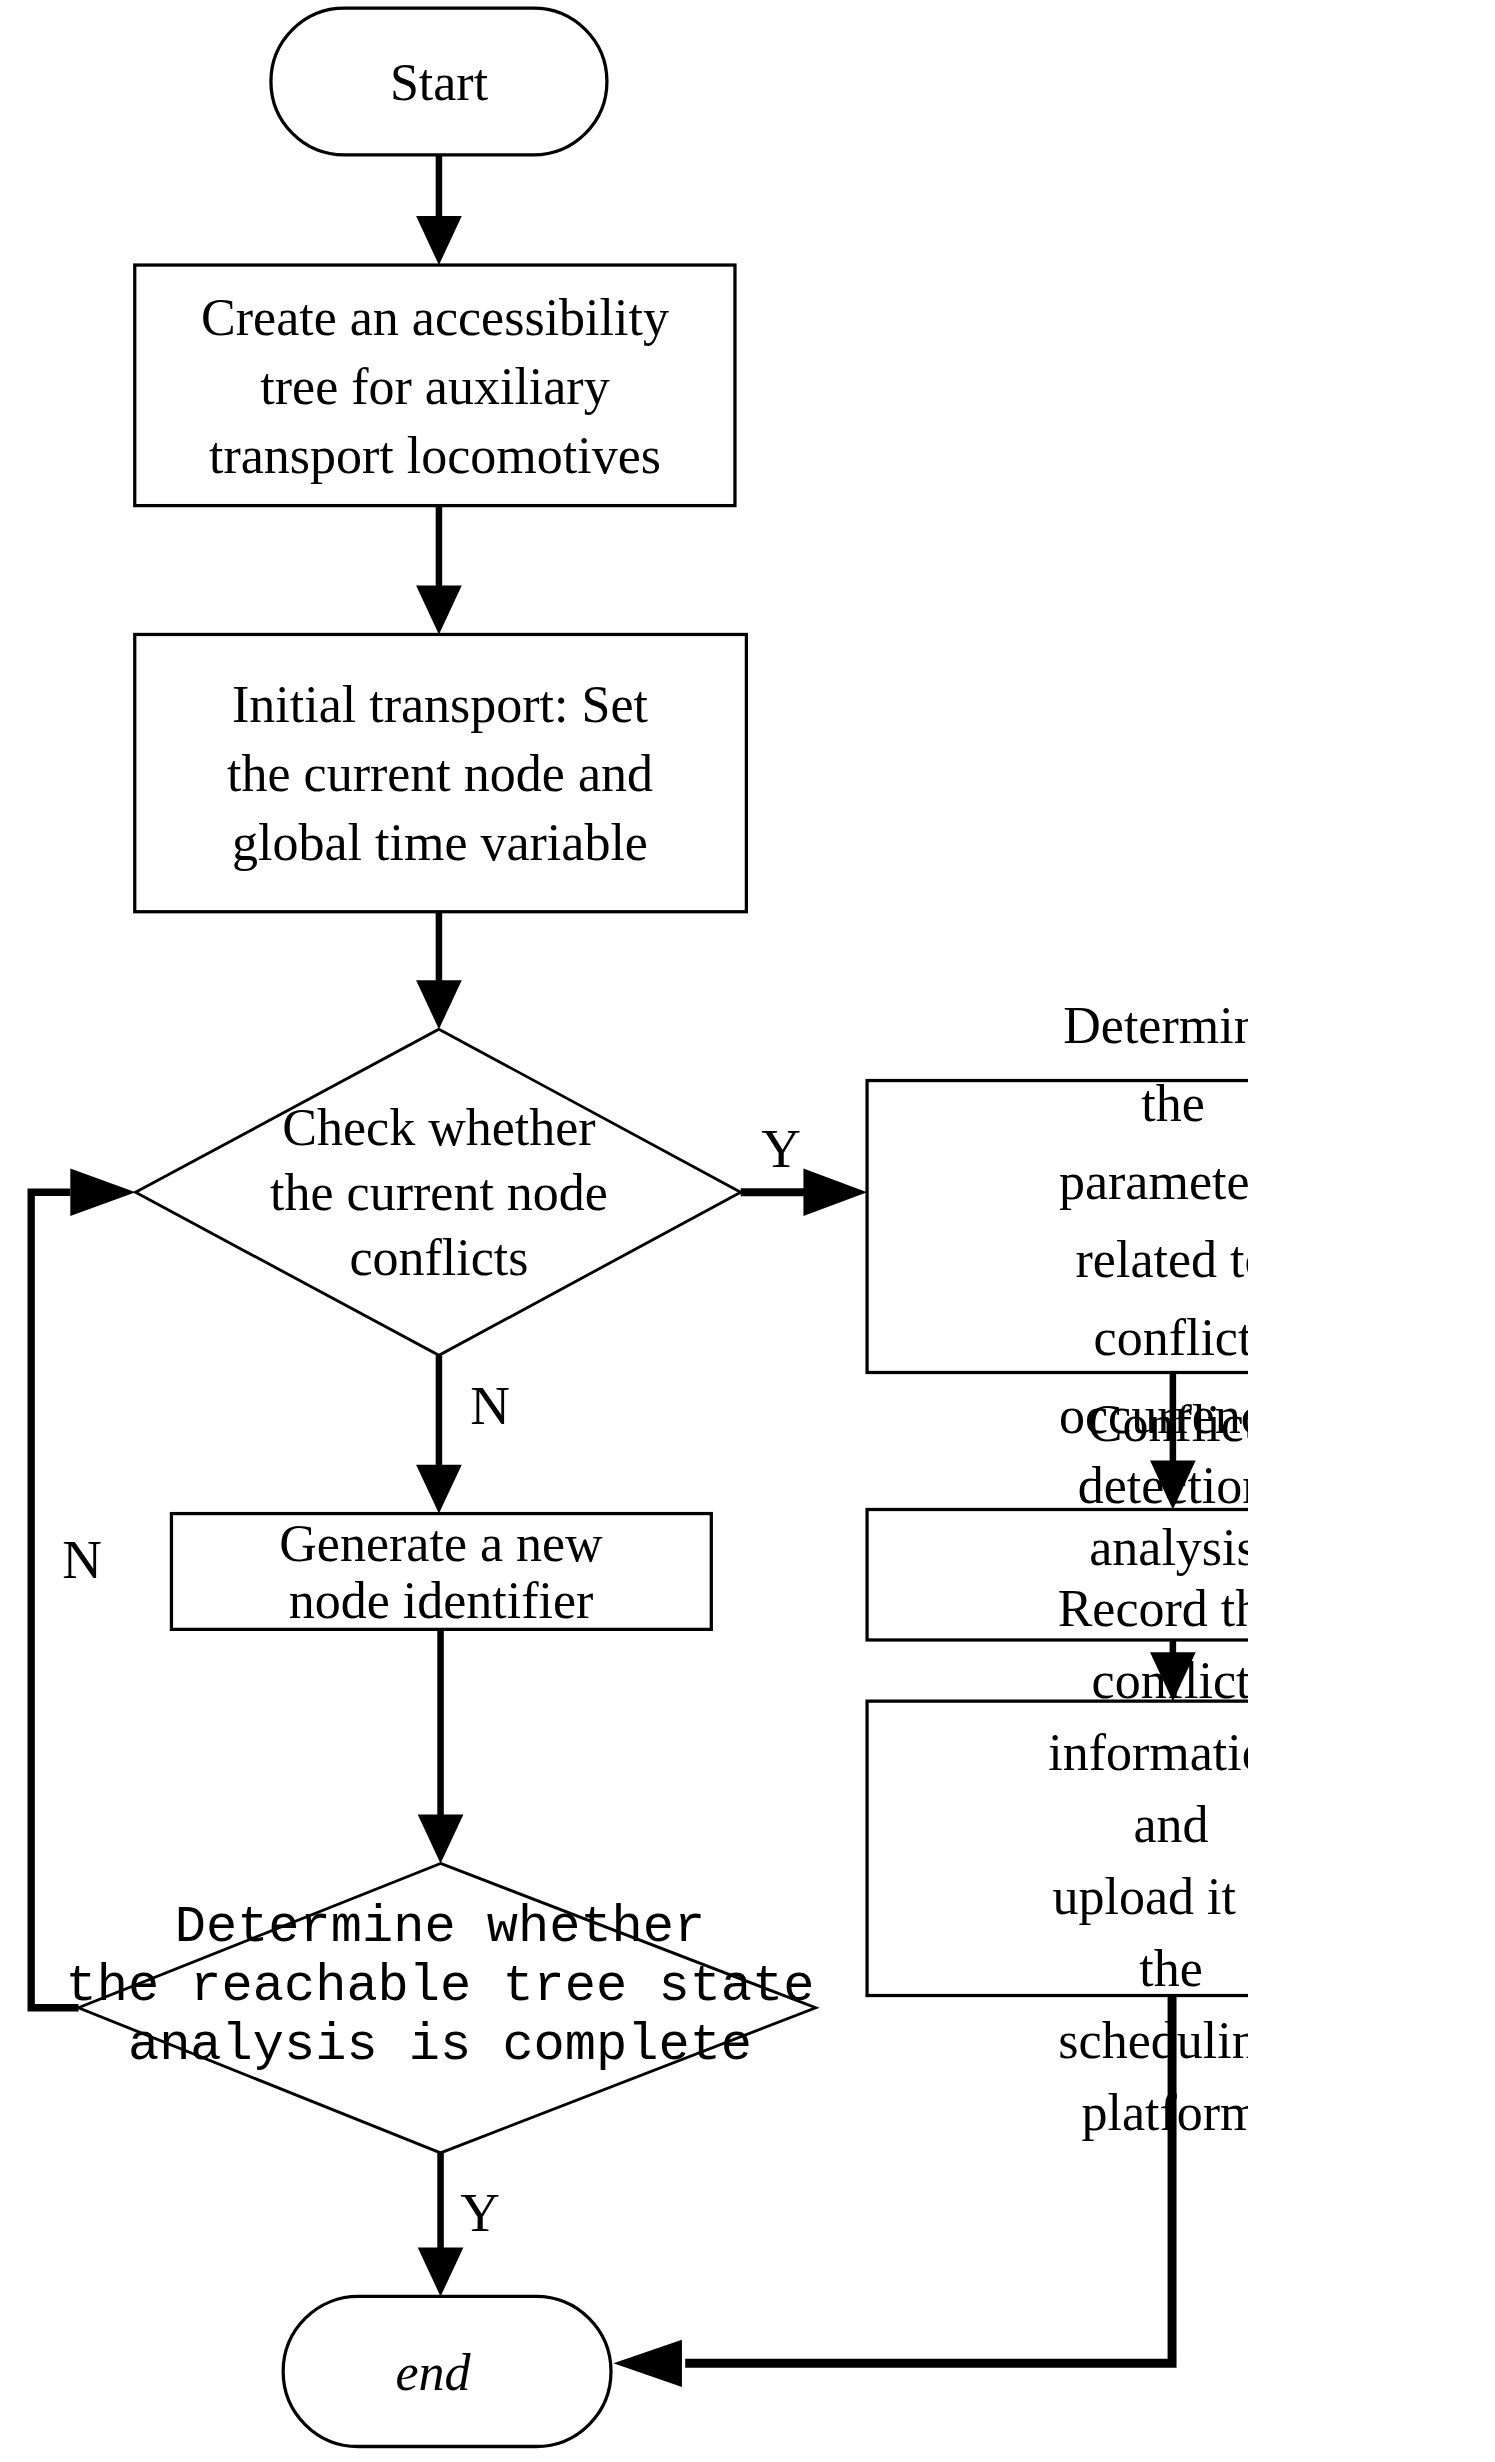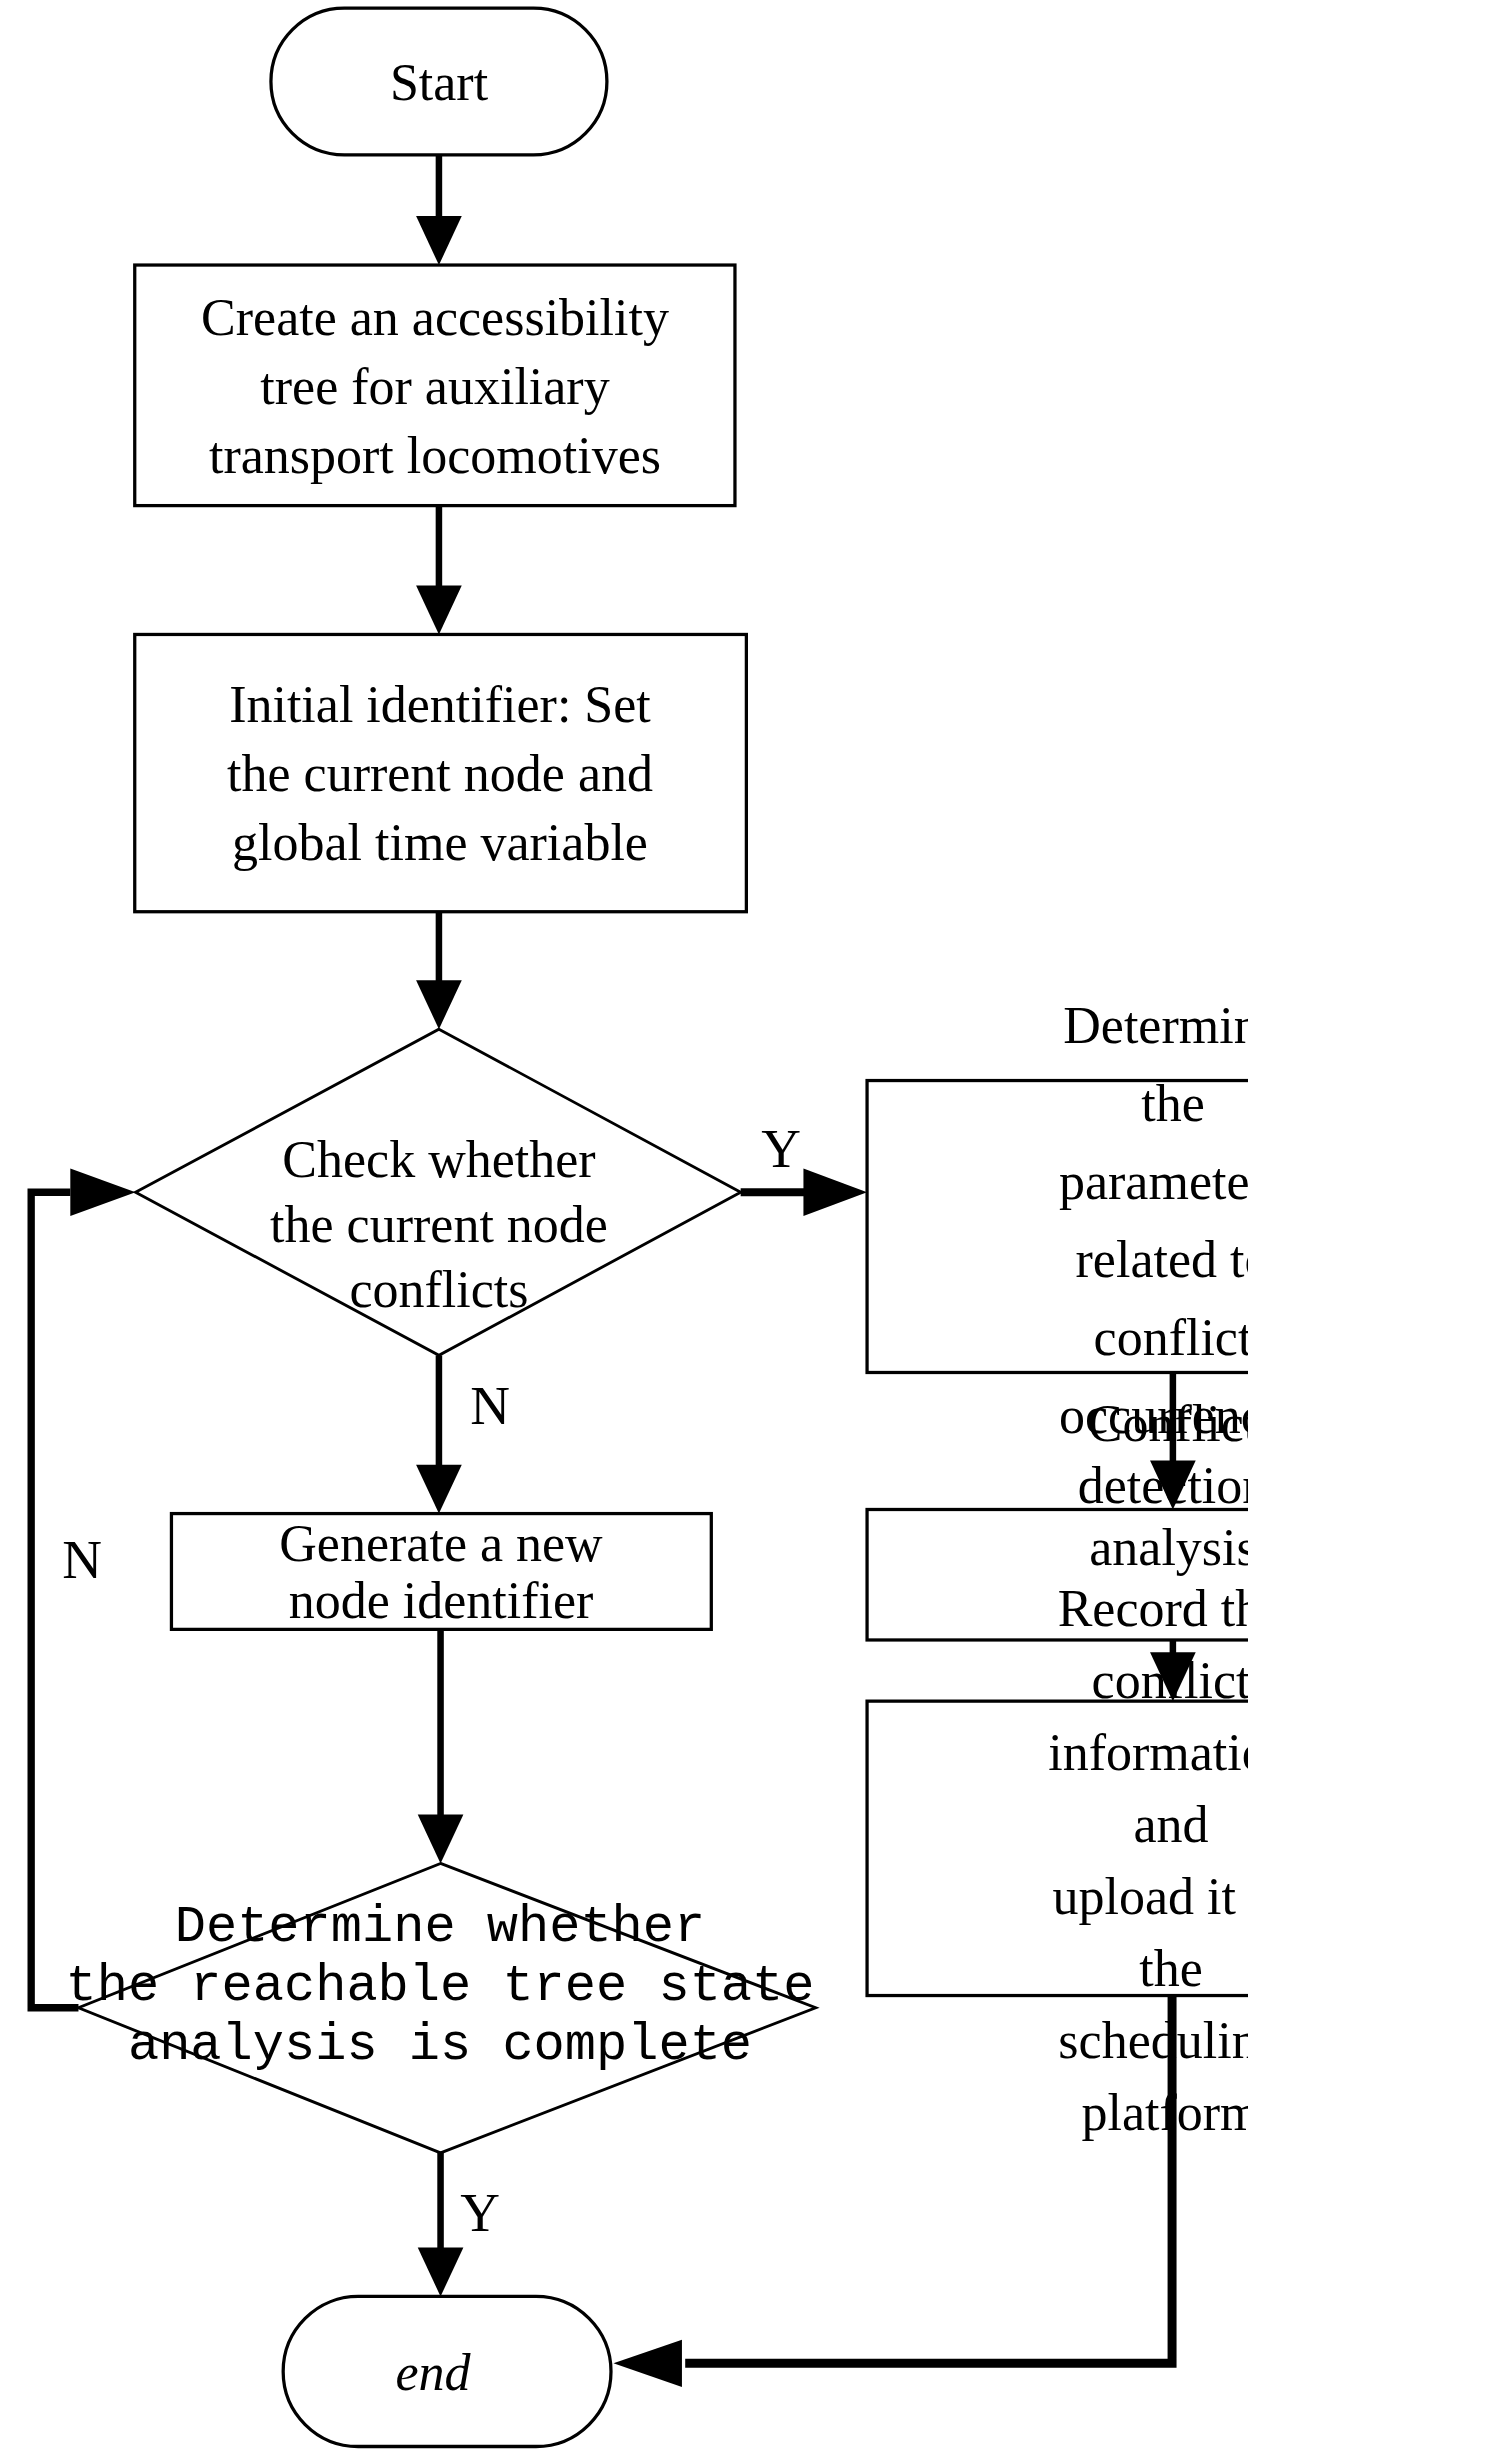--- a/index.html
+++ b/index.html
@@ -120,25 +120,25 @@
 
     </g>
   </svg>
 
   <div class="lbl" style="left:439px;top:82px;">Start</div>
 
   <div class="lbl" style="left:435px;top:386px;">Create an accessibility
 tree for auxiliary
 transport locomotives</div>
 
-  <div class="lbl" style="left:440px;top:773px;">Initial identifier: Set
+  <div class="lbl" style="left:440px;top:773px;">Initial transport: Set
 the current node and
 global time variable</div>
 
-  <div class="lbl tight80" style="left:439px;top:1192px;margin-top:32px;">Check whether
+  <div class="lbl tight80" style="left:439px;top:1192px;">Check whether
 the current node
 conflicts</div>
 
   <div class="lbl tight70" style="left:441px;top:1572px;">Generate a new
 node identifier</div>
 
   <div class="lbl tight72" style="left:440px;top:1986px;font-family:Liberation Mono, monospace;">Determine whether
 the reachable tree state
 analysis is complete</div>
 

